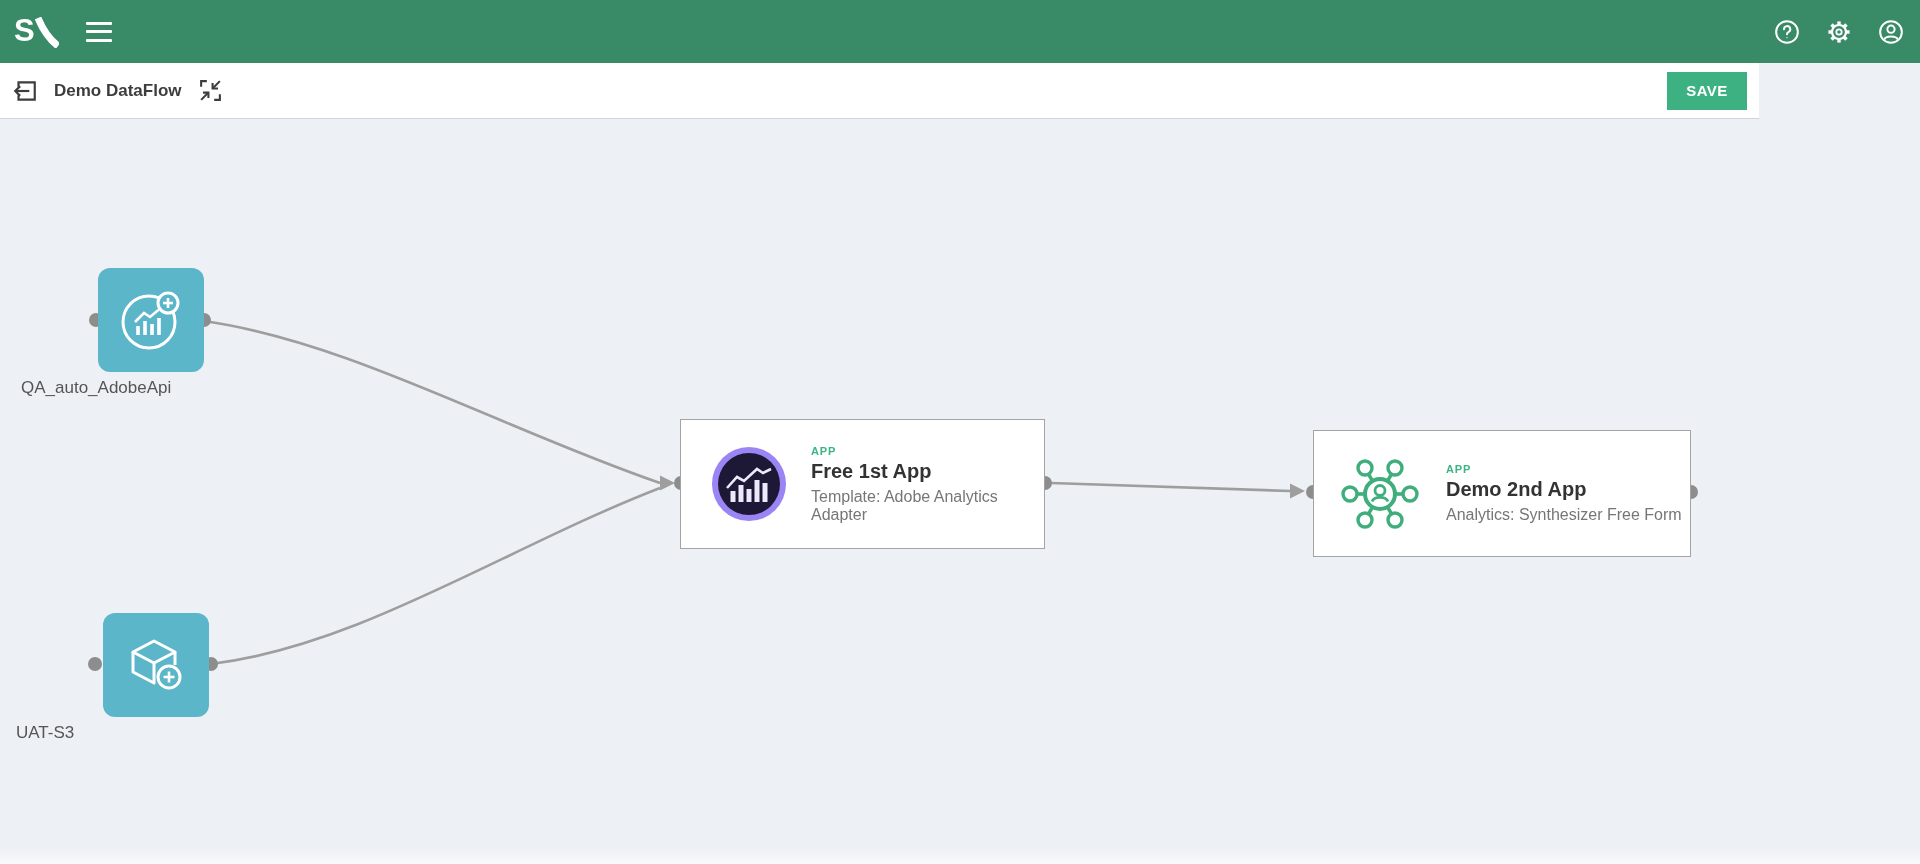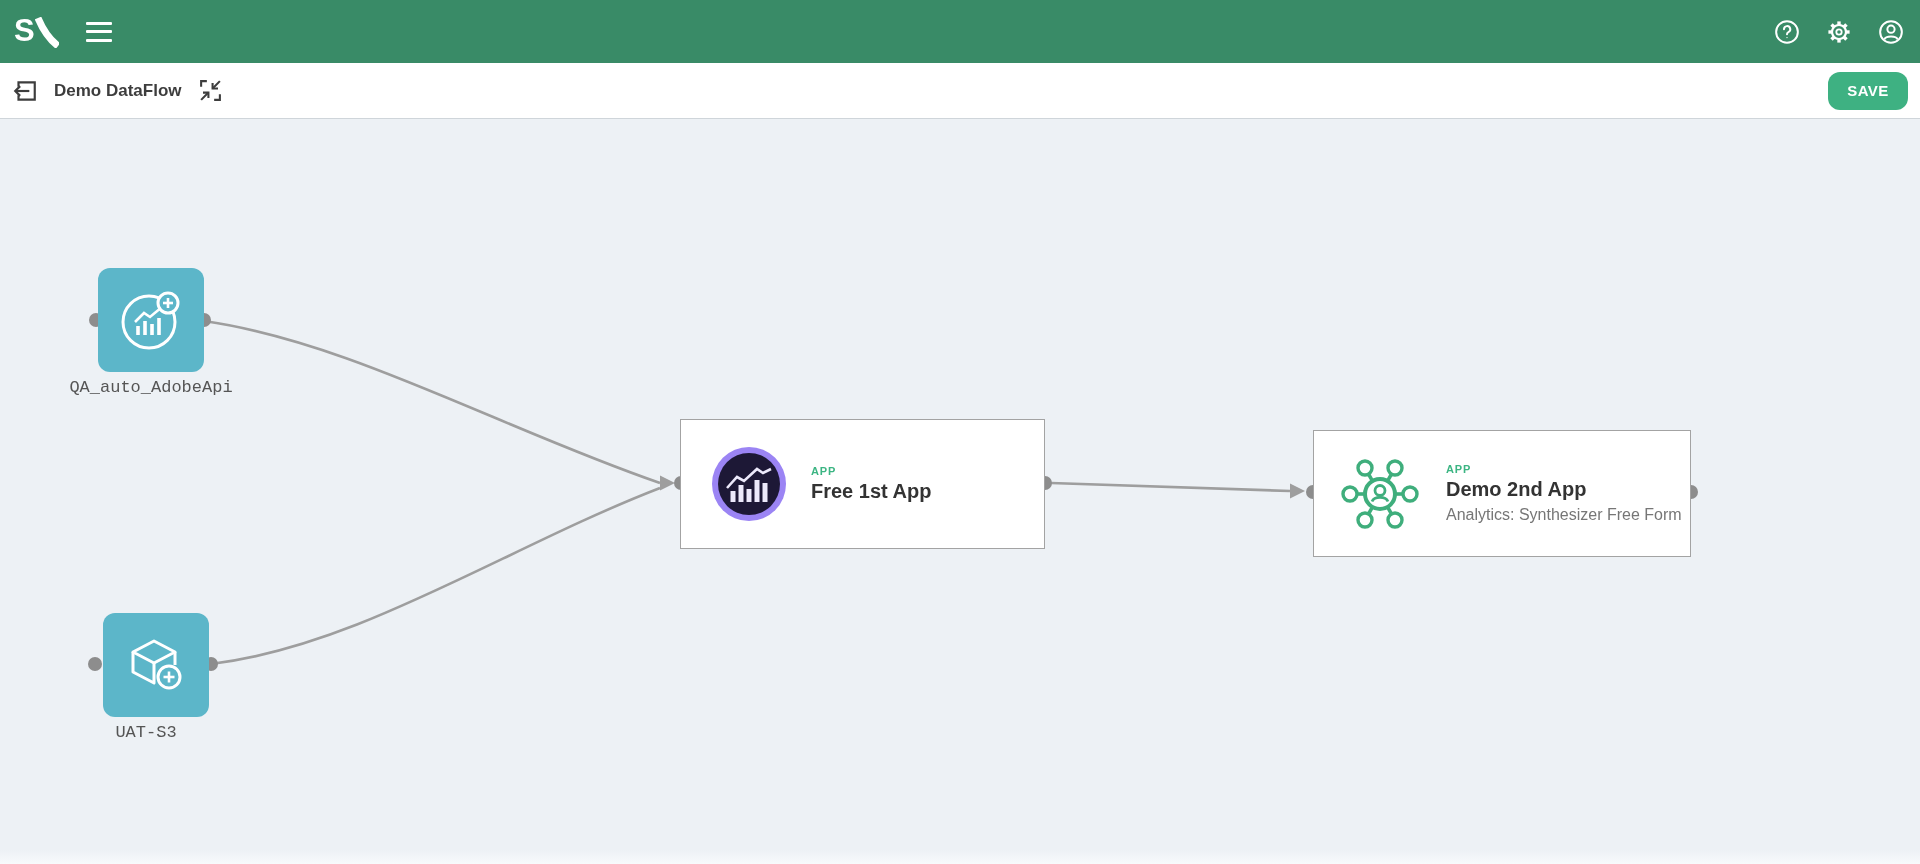--- a/index.html
+++ b/index.html
@@ -8,32 +8,32 @@
   
   .topbar{position:absolute;top:0;left:0;width:1920px;height:63px;background:#398b67;display:flex;align-items:center;z-index:10;}
   .logo{display:flex;align-items:flex-start;margin-left:14px;color:#fff;font-weight:bold;font-size:31px;letter-spacing:-1px;line-height:1;user-select:none;}
   .logo svg{margin-left:1px;margin-top:2px;}
   .hamburger{margin-left:27px;width:26px;height:20px;display:flex;flex-direction:column;justify-content:space-between;cursor:pointer;}
   .hamburger span{display:block;height:3px;background:#fff;border-radius:1px;}
   .topbar-right{margin-left:auto;display:flex;align-items:center;gap:22px;padding-right:14px;}
   .tb-icon{width:30px;height:30px;display:flex;align-items:center;justify-content:center;cursor:pointer;}
 
   
-  .toolbar{position:absolute;top:63px;left:0;width:1920px;height:56px;background:#ffffff;border-bottom:1px solid #cfd5da;display:flex;align-items:center;box-sizing:border-box;padding:0 12px;z-index:9;}
+  .toolbar{position:absolute;top:63px;left:0;width:1759px;height:56px;background:#ffffff;border-bottom:1px solid #cfd5da;display:flex;align-items:center;box-sizing:border-box;padding:0 12px;z-index:9;}
   .tool-icon{width:26px;height:26px;display:flex;align-items:center;justify-content:center;cursor:pointer;}
   .flow-title{margin-left:16px;margin-right:16px;font-size:17px;font-weight:bold;color:#3d3d3d;}
-  .save-btn{margin-left:auto;background:#3eb182;color:#fff;border:none;border-radius:12px;width:80px;height:38px;font-size:15px;font-weight:bold;font-family:inherit;letter-spacing:.5px;cursor:pointer;}
+  .save-btn{margin-left:auto;background:#3eb182;color:#fff;border:none;border-radius:0;width:80px;height:38px;font-size:15px;font-weight:bold;font-family:inherit;letter-spacing:.5px;cursor:pointer;}
 
   
   .canvas{position:absolute;top:119px;left:0;width:1920px;height:745px;background:#edf1f5;}
   .canvas-bottom-fade{position:absolute;left:0;bottom:0;width:1920px;height:14px;background:linear-gradient(#edf1f5,#f8fafc);}
   .wires{position:absolute;top:0;left:0;z-index:1;}
 
   .src-node{position:absolute;width:106px;height:104px;background:#5cb6c9;border-radius:12px;display:flex;align-items:center;justify-content:center;cursor:pointer;z-index:2;}
-  .src-label{position:absolute;width:260px;text-align:center;font-size:17px;color:#555;z-index:2;font-family:Liberation Mono, monospace;}
+  .src-label{position:absolute;width:260px;text-align:left;font-size:17px;color:#555;z-index:2;}
 
   .app-card{position:absolute;background:#fff;border:1px solid #a3a3a3;box-sizing:border-box;display:flex;align-items:center;cursor:pointer;z-index:2;}
   .app-card .card-icon{flex:0 0 auto;display:flex;align-items:center;justify-content:center;}
   .card-text{display:flex;flex-direction:column;margin-left:24px;}
   .card-badge{color:#3cb583;font-size:11px;font-weight:bold;letter-spacing:.8px;}
   .card-title{color:#333;font-size:20px;font-weight:bold;margin-top:3px;}
   .card-sub{color:#767676;font-size:16px;margin-top:5px;}
 </style>
 </head>
 <body>
@@ -174,20 +174,21 @@
           <line x1="38" y1="56" x2="38" y2="43"></line>
           <line x1="46" y1="56" x2="46" y2="34"></line>
           <line x1="54" y1="56" x2="54" y2="37"></line>
         </g>
         <polyline points="16,42 26,31 33,35 46,23 52,27 60,23" fill="none" stroke="#ece9fb" stroke-width="2.6"></polyline>
       </svg>
     </div>
     <div class="card-text">
       <span class="card-badge">APP</span>
       <span class="card-title">Free 1st App</span>
+      <span class="card-sub">Template: Adobe Analytics Adapter</span>
     </div>
   </div>
 
   <div class="app-card" style="left:1313px;top:430px;width:378px;height:127px;padding-left:24px;">
     <div class="card-icon">
       <svg width="84" height="84" viewBox="0 0 84 84" fill="none" stroke="#3fae7c">
         <circle cx="42" cy="42" r="15" stroke-width="4"></circle>
         <circle cx="42" cy="38.5" r="5" stroke-width="2.8"></circle>
         <path d="M34 49.5 c2.4-5.5 13.6-5.5 16 0" stroke-width="2.8"></path>
         <g stroke-width="3.6">

